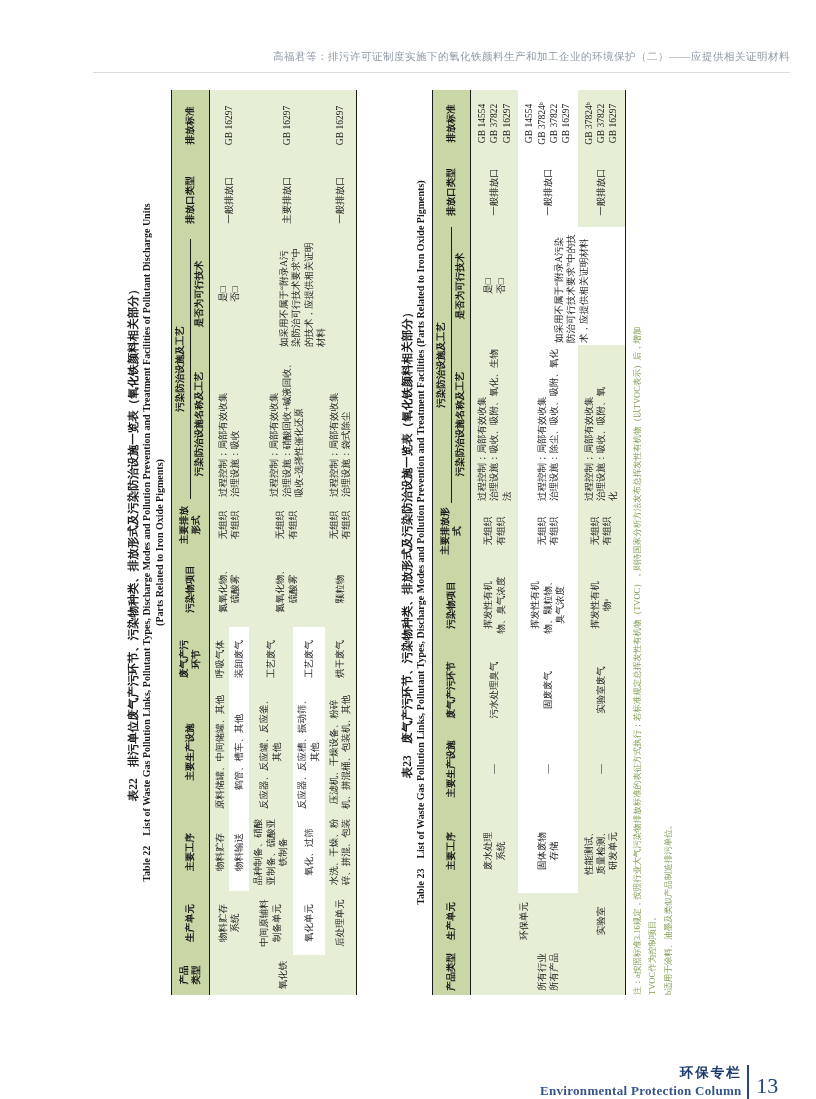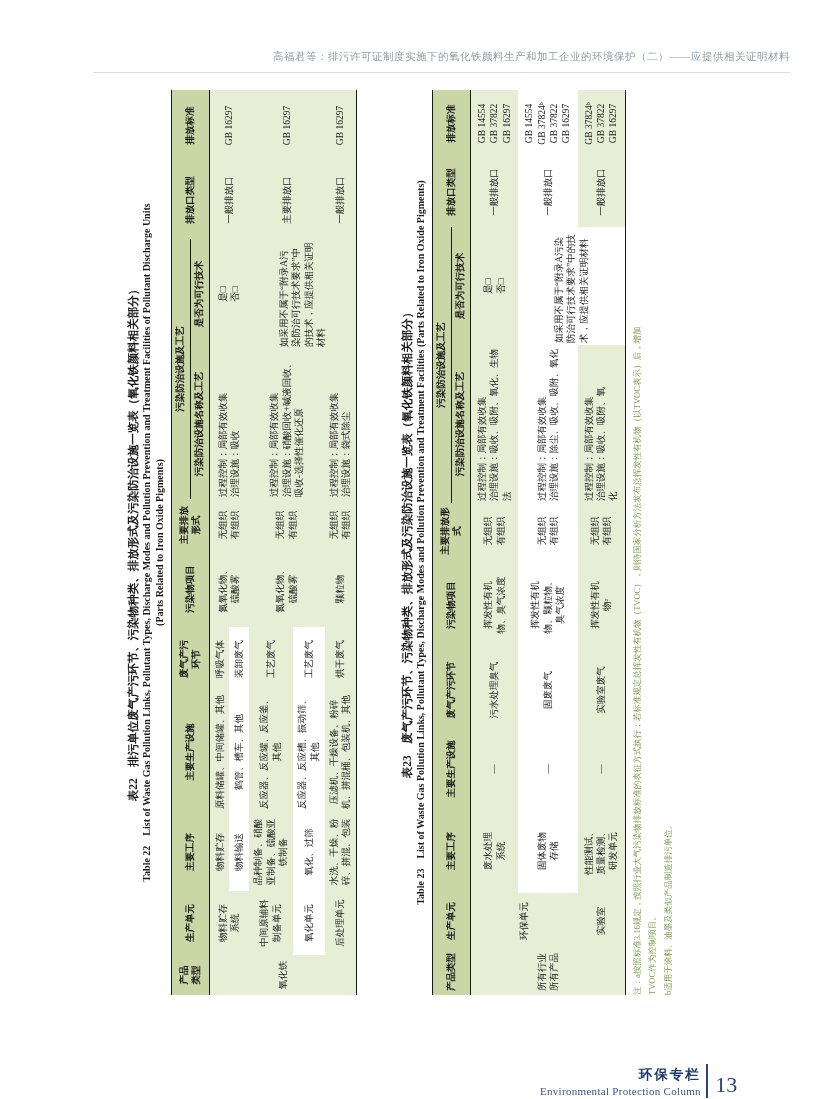--- a/index.html
+++ b/index.html
@@ -39,21 +39,21 @@
   }
   td.left{text-align:left;}
   tr.g{background:#e6eed6;}
   #t23wrap td{padding:5px 2px;}
   .note{font-size:8.5px;color:#7f9c4f;line-height:1.5;margin-top:3px;white-space:nowrap;overflow:hidden;}
   .note.first{margin-top:5px;}
   
   .page-footer{position:absolute;left:540px;top:1028px;display:flex;align-items:center;margin-top:36px;}
   .footer-text{text-align:right;}
   .footer-cn{font-weight:bold;font-size:13.5px;color:#1d3a6b;letter-spacing:2px;}
-  .footer-en{font-size:11px;color:#35558a;margin-top:1px;letter-spacing:.3px;}
+  .footer-en{font-size:13px;color:#35558a;margin-top:1px;letter-spacing:.3px;font-weight:bold;}
   .footer-bar{width:2.5px;height:34px;background:#24457c;margin:0 7px 0 5px;}
   .footer-page{font-size:22px;color:#24457c;padding-top:8px;}
 </style>
 </head>
 <body>
 
 <div class="page-header">高福君等：排污许可证制度实施下的氧化铁颜料生产和加工企业的环境保护（二）——应提供相关证明材料</div>
 <div class="header-rule"></div>
 
 <div class="rot" id="t22wrap">

